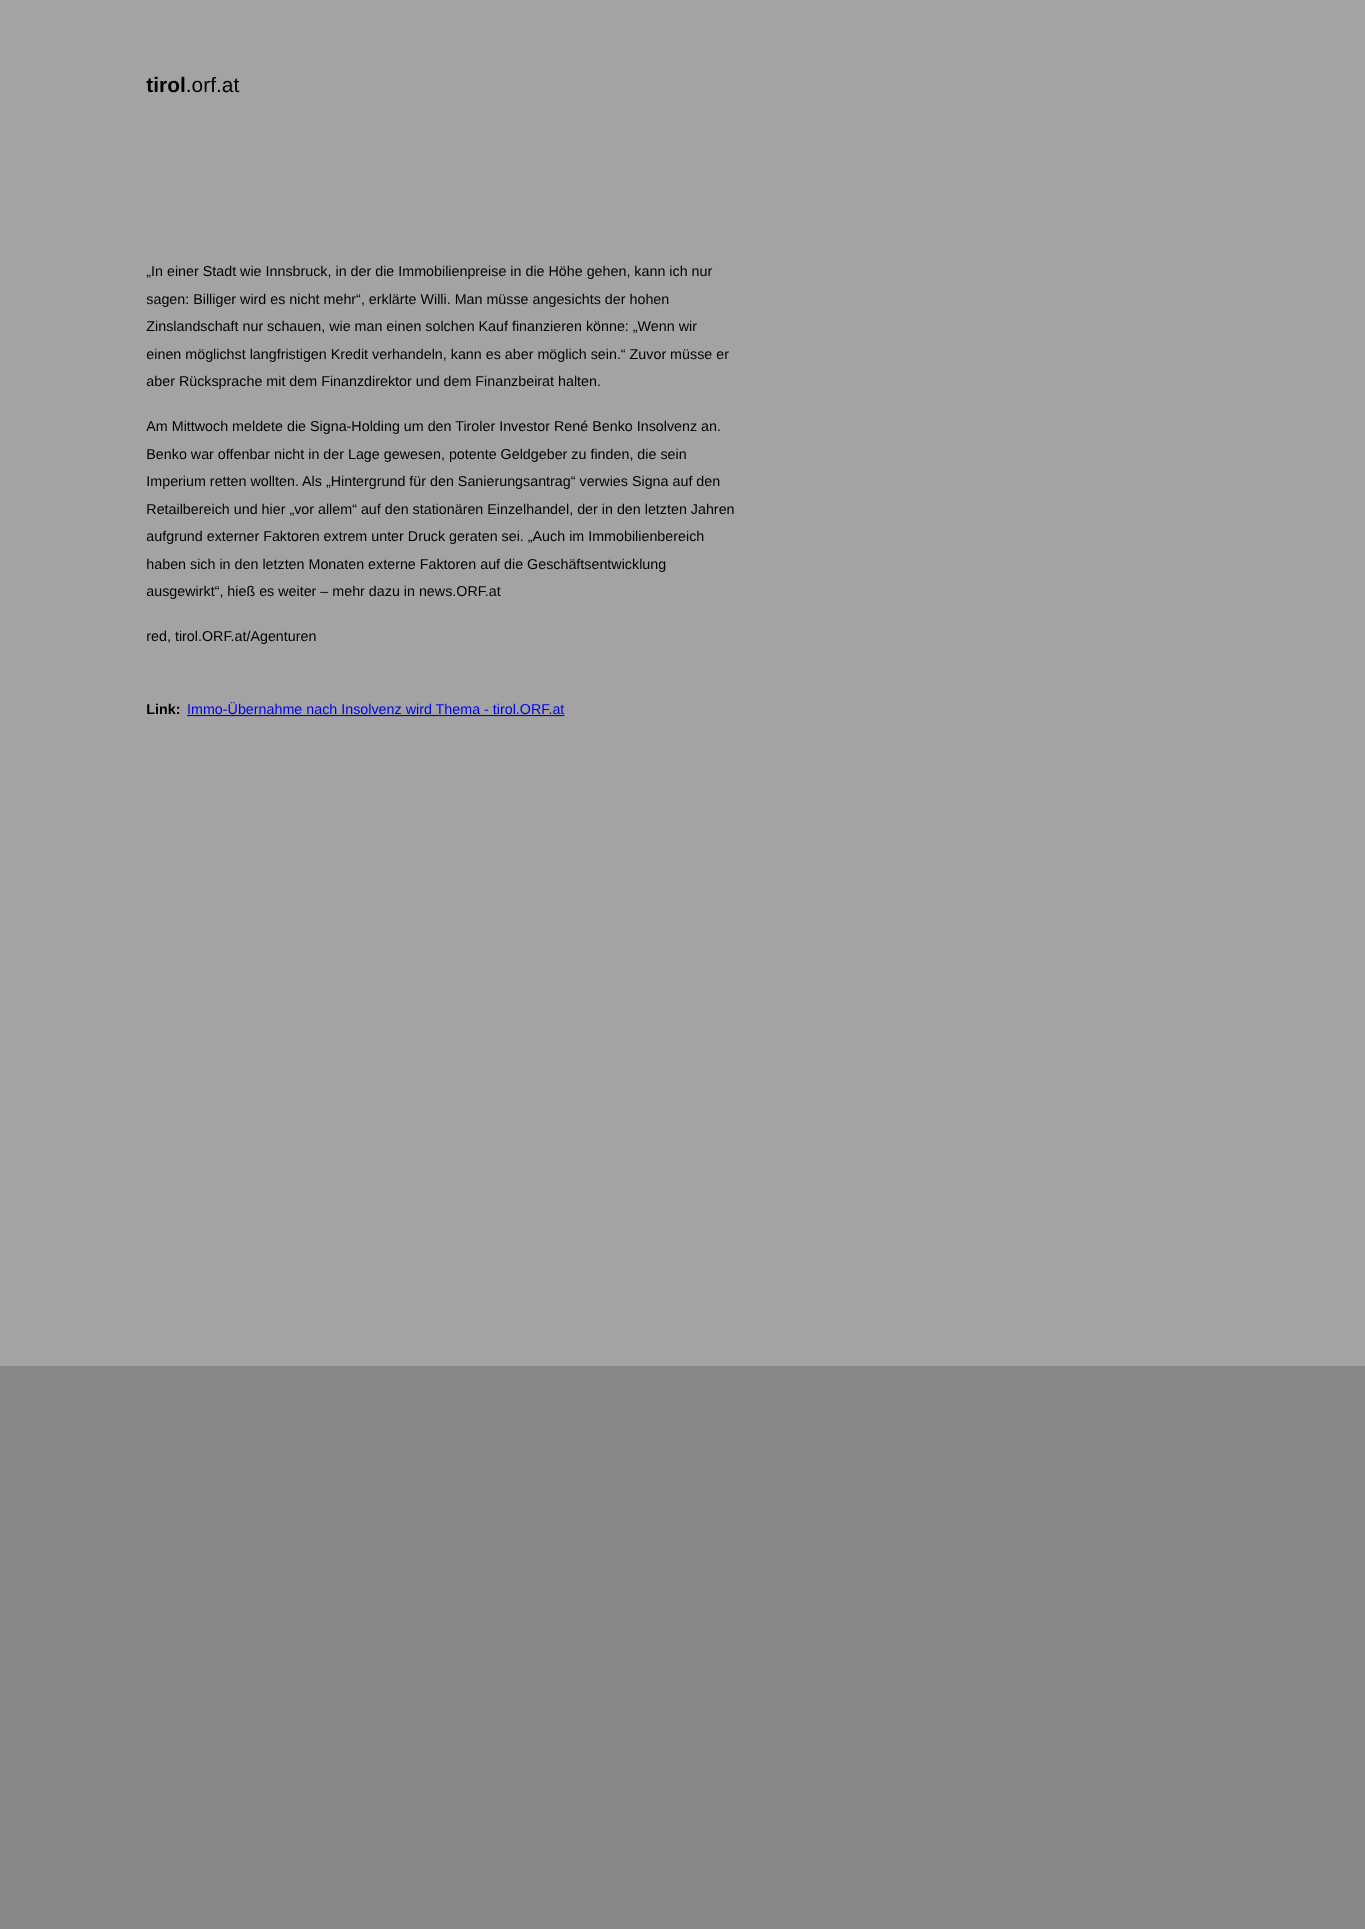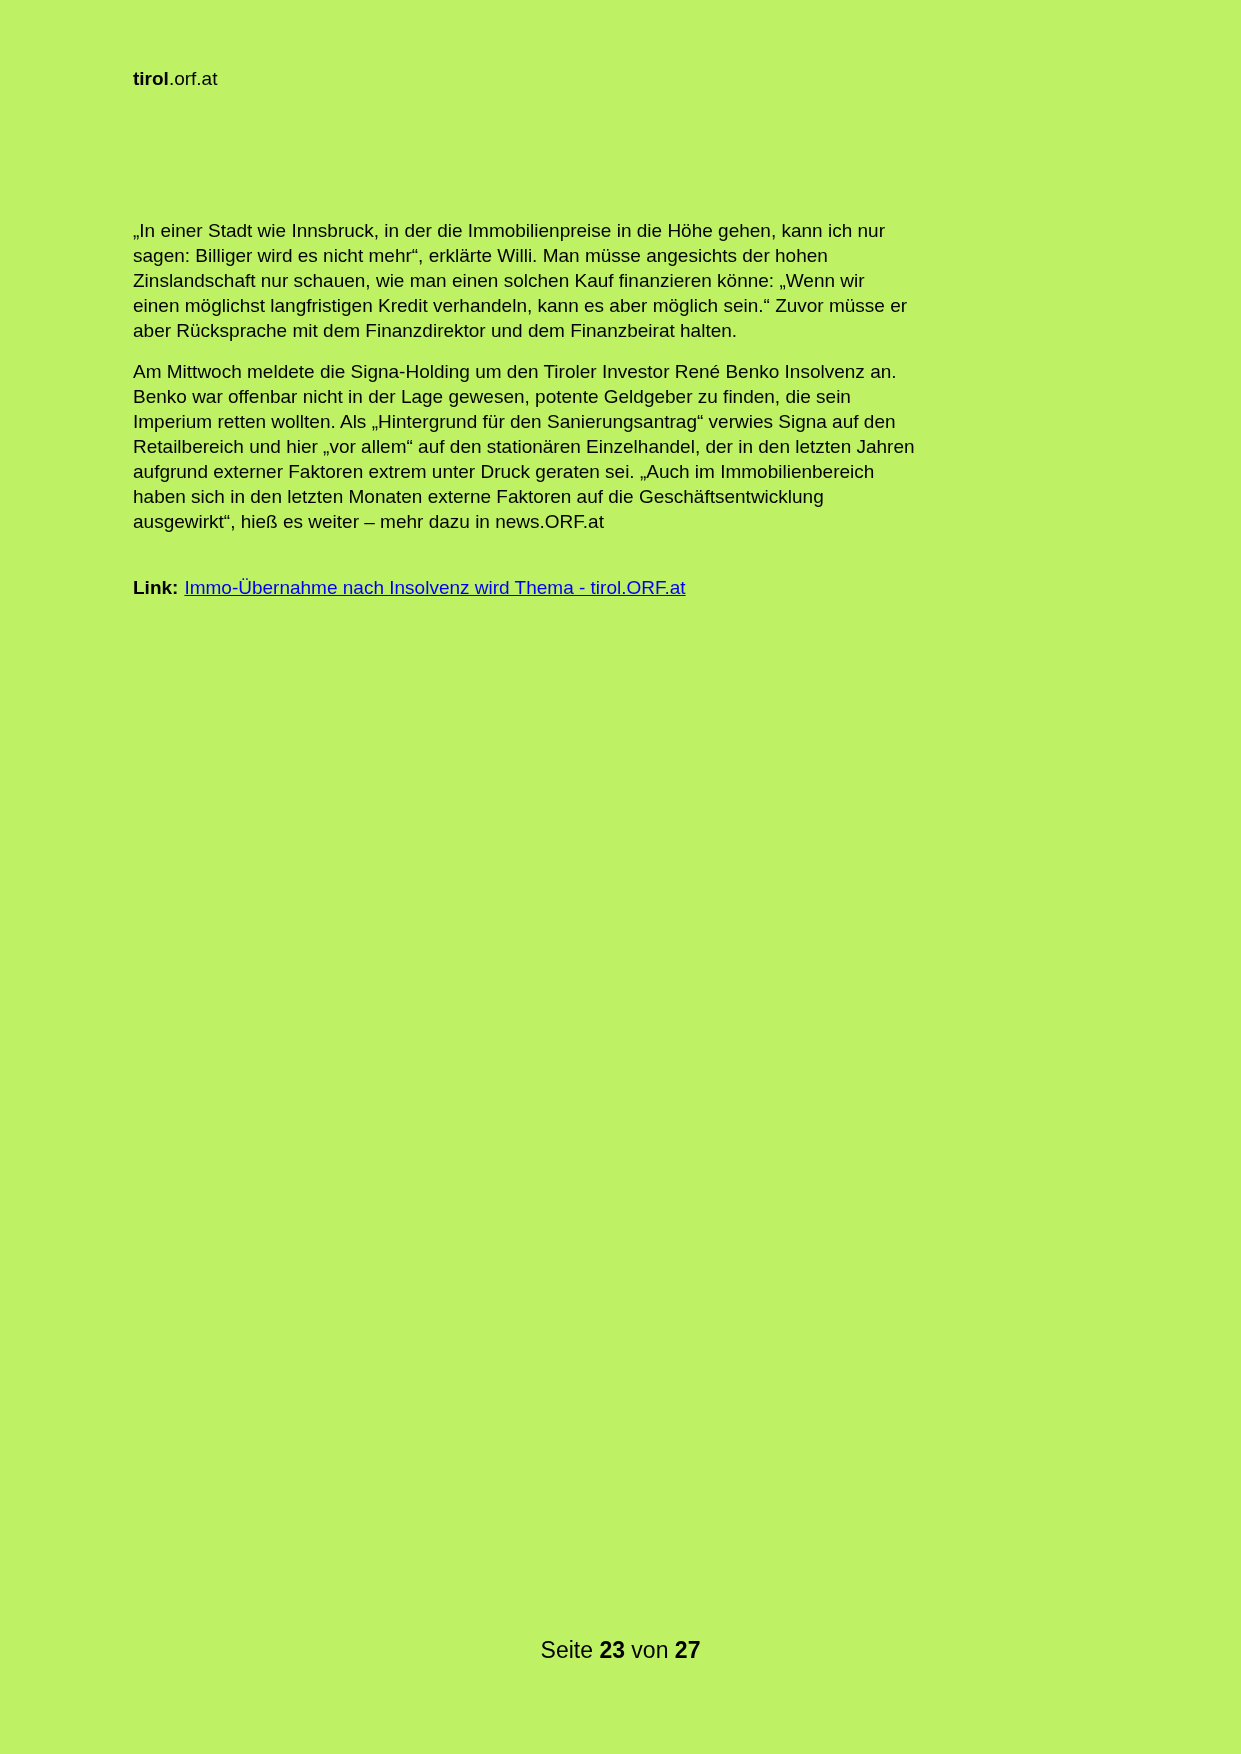--- a/index.html
+++ b/index.html
@@ -1,41 +1,41 @@
 <!DOCTYPE html>
 <html><head>
 <meta charset="utf-8">
 <style>
   * { box-sizing: border-box; }
   html, body { margin: 0; padding: 0; background: #888; }
   .page {
     position: relative;
     width: 1241px;
-    height: 1754px;
+    height: 1242px;
     margin: 0 auto;
-    background: #bef264;
+    background: #a3a3a3;
     color: #000000;
     font-family: "Liberation Sans", sans-serif;
     overflow: hidden;
   }
   .site-header {
     position: absolute;
     left: 133px;
     top: 66px;
     font-size: 19px;
     line-height: 25px;
     color: #000000;
   }
   .site-header .brand-bold { font-weight: bold; }
   .article {
     position: absolute;
     left: 133px;
-    top: 218px;
+    top: 234px;
     width: 860px;
-    font-size: 19px;
+    font-size: 13px;
     line-height: 25px;
   }
   .para {
     margin: 0;
     white-space: pre-line; 
   }
   .para + .para { margin-top: 16px; }
   .byline { margin-top: 72px; white-space: pre-line; }
   .link-row { margin-top: 60px; }
   .link-label { font-weight: bold; margin-right: 6px; }
@@ -71,20 +71,21 @@
 Zinslandschaft nur schauen, wie man einen solchen Kauf finanzieren könne: „Wenn wir
 einen möglichst langfristigen Kredit verhandeln, kann es aber möglich sein.“ Zuvor müsse er
 aber Rücksprache mit dem Finanzdirektor und dem Finanzbeirat halten.</p>
     <p class="para">Am Mittwoch meldete die Signa-Holding um den Tiroler Investor René Benko Insolvenz an.
 Benko war offenbar nicht in der Lage gewesen, potente Geldgeber zu finden, die sein
 Imperium retten wollten. Als „Hintergrund für den Sanierungsantrag“ verwies Signa auf den
 Retailbereich und hier „vor allem“ auf den stationären Einzelhandel, der in den letzten Jahren
 aufgrund externer Faktoren extrem unter Druck geraten sei. „Auch im Immobilienbereich
 haben sich in den letzten Monaten externe Faktoren auf die Geschäftsentwicklung
 ausgewirkt“, hieß es weiter – mehr dazu in news.ORF.at</p>
+    <p class="para byline">red, tirol.ORF.at/Agenturen</p>
     <p class="para link-row">
       <span class="link-label">Link:</span><a class="article-link" href="#">Immo-Übernahme nach Insolvenz wird Thema - tirol.ORF.at</a>
     </p>
   </div>
 
   <div class="page-footer">
     <span>Seite</span>
     <b>23</b>
     <span>von</span>
     <b>27</b>

